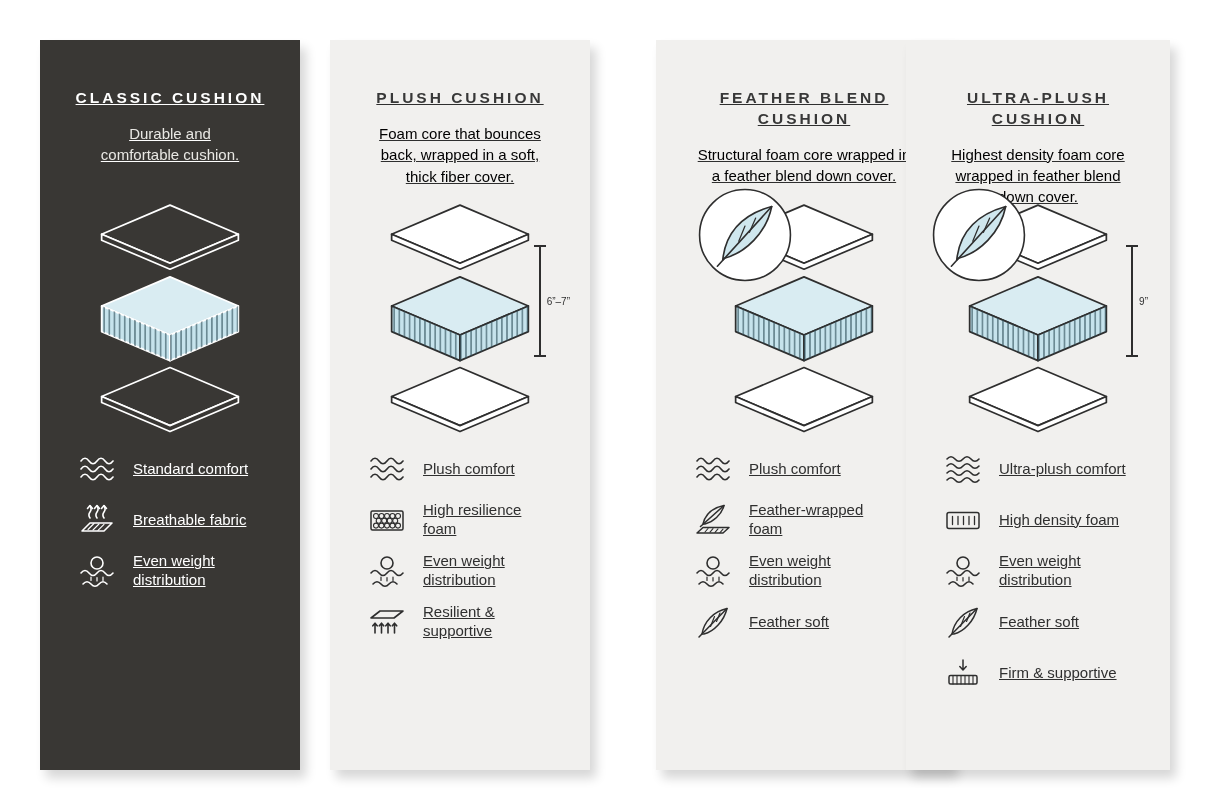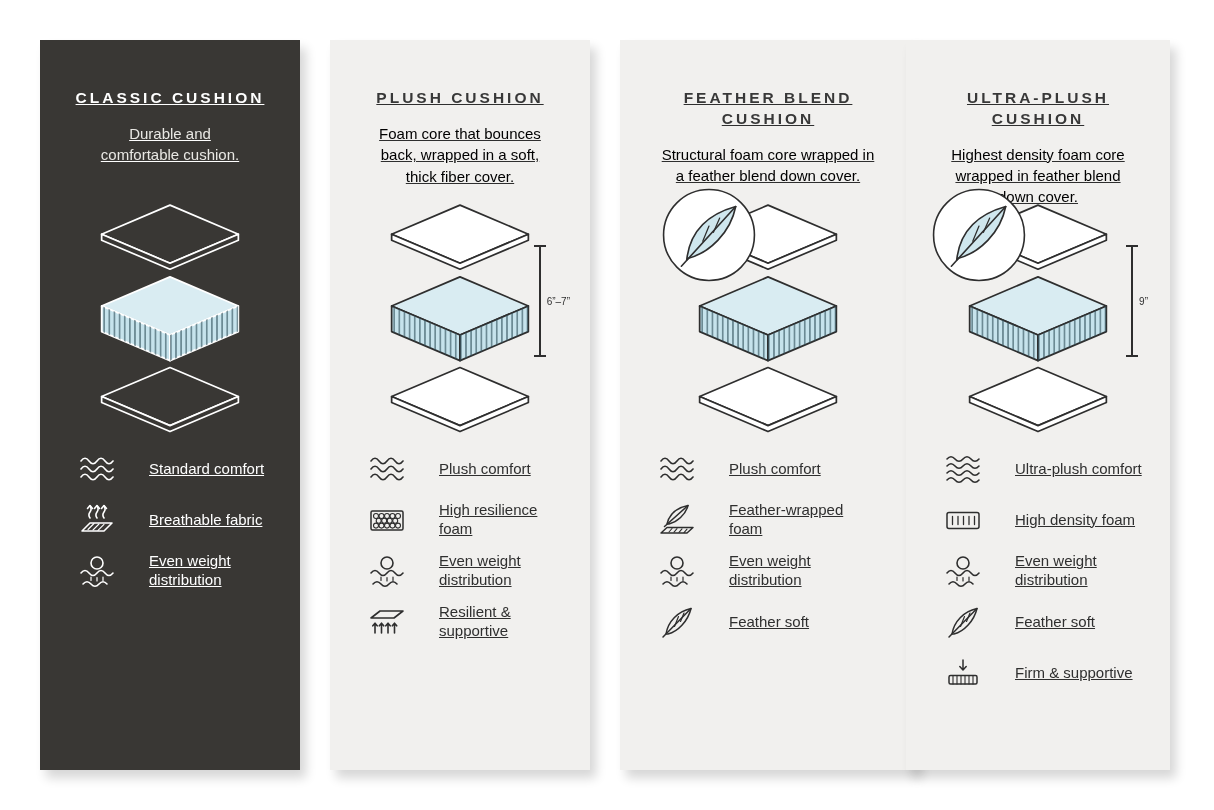--- a/index.html
+++ b/index.html
@@ -65,21 +65,21 @@
   .measure { position: absolute; top: 45px; right: 0; height: 112px; display: flex; align-items: center; }
   .measure-line { width: 2px; height: 100%; background: var(--ink); position: relative; margin-right: 6px; }
   .measure-line::before, .measure-line::after {
     content: ""; position: absolute; left: -5px; width: 12px; height: 2px; background: var(--ink);
   }
   .measure-line::before { top: 0; }
   .measure-line::after { bottom: 0; }
   .measure-label { font-size: 10px; white-space: nowrap; color: #2f2f2f; }
 
   .features { margin-top: 10px; padding: 0 6px 0 34px; }
-  .feature { display: flex; align-items: center; margin-bottom: 13px; min-height: 38px; gap: 16px; }
+  .feature { display: flex; align-items: center; margin-bottom: 13px; min-height: 38px; }
   .ficon { width: 46px; flex: 0 0 46px; display: flex; justify-content: center; color: var(--ink); }
   .ficon svg { width: 40px; height: 36px; }
   .flabel { font-size: 15px; line-height: 1.25; padding-left: 13px; white-space: pre-line; }
 </style>
 </head>
 <body>
 
 <svg width="0" height="0" style="position:absolute">
   <defs>
     <pattern id="hatch" width="6" height="10" patternUnits="userSpaceOnUse">
@@ -229,21 +229,21 @@
           <path d="M21,29 V19.5 M18.8,21.8 L21,19.2 L23.2,21.8"></path>
           <path d="M27.5,29 V19.5 M25.3,21.8 L27.5,19.2 L29.7,21.8"></path>
         </svg>
       </span>
       <span class="flabel">Resilient &amp;
 supportive</span>
     </div>
   </div>
 </section>
 
-<section class="card" style="left:620px;width:296px">
+<section class="card" style="left:656px;width:296px">
   <header class="card-header">
     <h2 class="card-title">FEATHER BLEND
 CUSHION</h2>
     <p class="card-desc">Structural foam core wrapped in
 a feather blend down cover.</p>
   </header>
   <div class="diagram">
     <svg class="cushion" viewBox="0 0 220 274">
       <polygon class="face" points="110,6 190,40 110,74 30,40"></polygon>
       <polygon class="face" points="30,40 110,74 190,40 190,47 110,81 30,47"></polygon>

